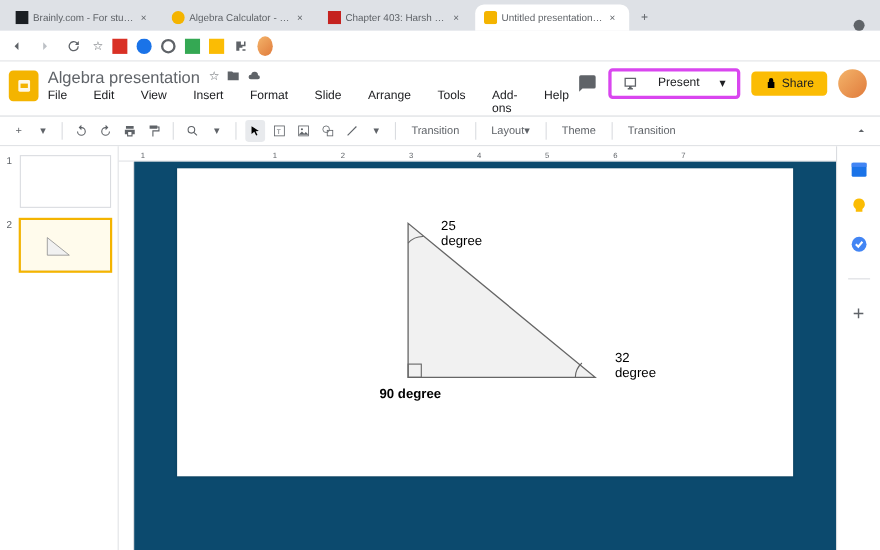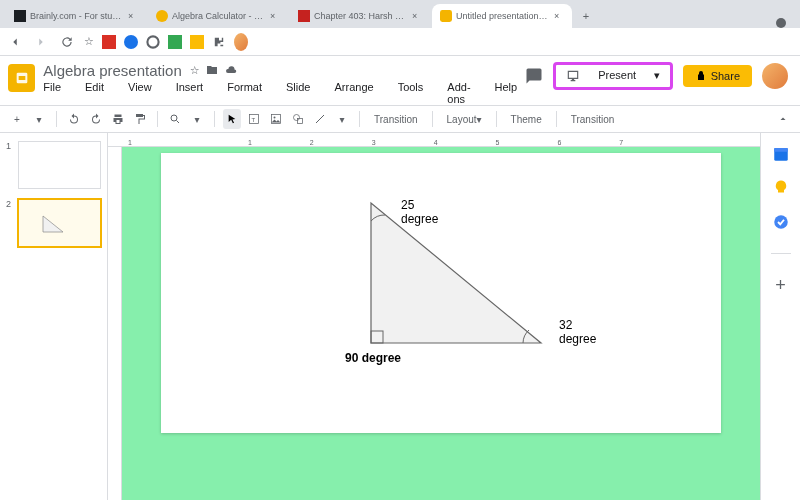--- a/index.html
+++ b/index.html
@@ -52,21 +52,21 @@
   .thumb-item { display: flex; gap: 4px; margin-bottom: 10px; }
   .thumb-num { font-size: 9px; color: #5f6368; width: 8px; }
   .thumb-slide { width: 84px; height: 48px; border: 1px solid #dadce0; background: #fff; position: relative; }
   .thumb-slide.selected { outline: 2px solid #f4b400; outline-offset: -1px; background:#fffbec; }
   .thumb-slide .tri { position:absolute; left:22px; top:14px; width:24px; height:20px; }
 
   .canvas-area { flex: 1; background: #eee; position: relative; display:flex; flex-direction:column; }
   .ruler-h { height: 14px; background: #fff; border-bottom: 1px solid #dadce0; font-size: 7px; color:#5f6368; display:flex; align-items:flex-end; padding-left: 20px; gap: 58px; }
   .canvas-inner { flex:1; display:flex; }
   .ruler-v { width: 14px; background:#fff; border-right:1px solid #dadce0; }
-  .slide-wrap { flex:1; background:#86efac; display:flex; align-items:flex-start; justify-content:center; padding: 6px 10px; overflow:hidden; }
+  .slide-wrap { flex:1; background:#0c4a6e; display:flex; align-items:flex-start; justify-content:center; padding: 6px 10px; overflow:hidden; }
   .slide { width: 560px; height: 280px; background:#fff; box-shadow: 0 1px 3px rgba(0,0,0,.2); position:relative; }
   .triangle-wrap { position:absolute; left: 190px; top: 40px; width: 240px; height: 190px; }
   .triangle-svg { width: 200px; height: 170px; }
   .angle-label { position:absolute; font-size: 12px; color:#000; }
 
   .right-rail { width: 40px; background:#fff; border-left:1px solid #dadce0; display:flex; flex-direction:column; align-items:center; padding-top: 12px; gap: 16px; }
   .rail-icon { width: 18px; height: 18px; display:flex; align-items:center; justify-content:center; }
 </style>
 </head>
 <body>

